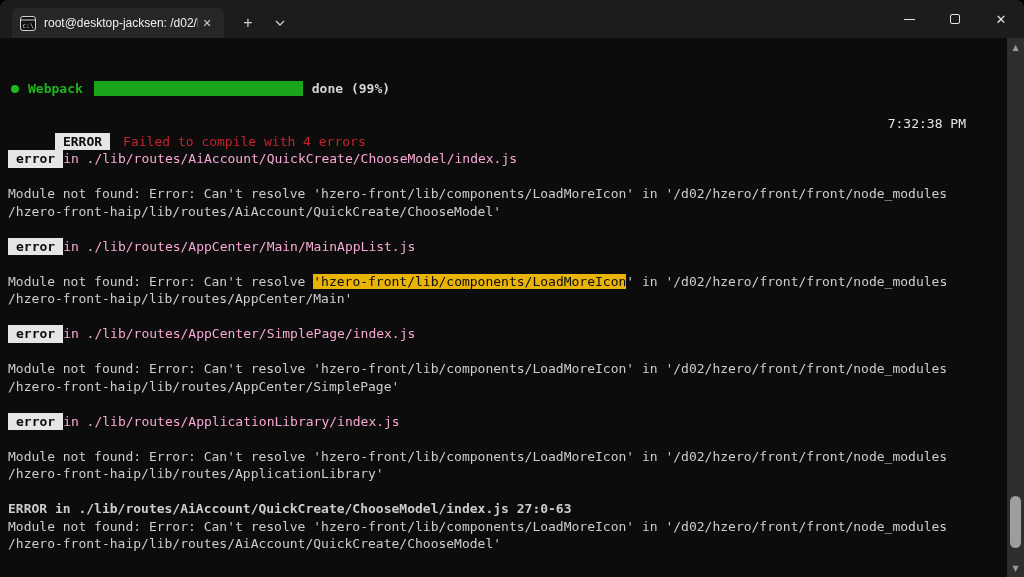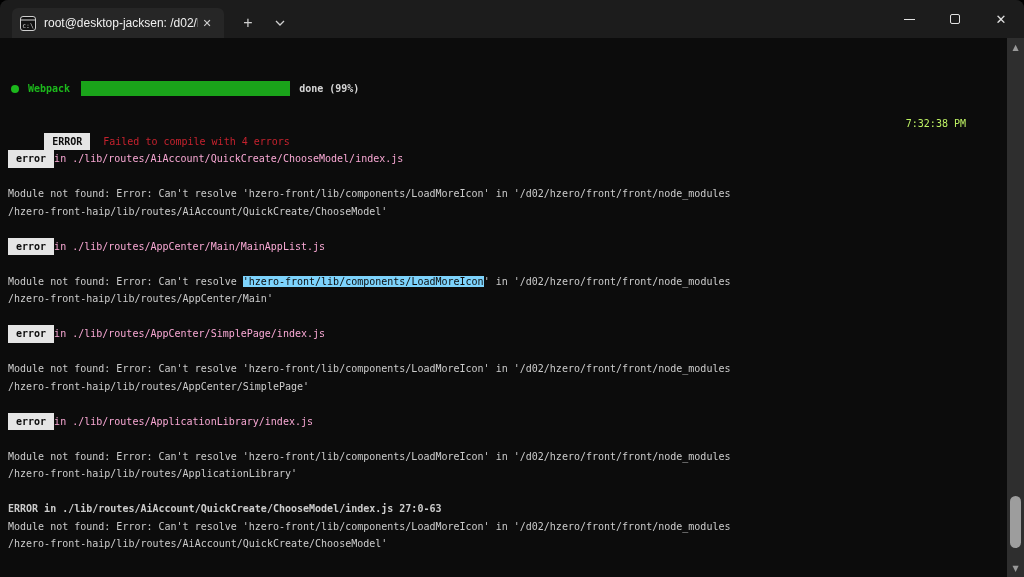--- a/index.html
+++ b/index.html
@@ -42,42 +42,42 @@
     width:46px; height:38px; display:flex; align-items:center; justify-content:center;
     color:#e2e2e2;
   }
   .glyph-min { display:block; width:11px; height:0; border-top:1px solid #e2e2e2; }
   .glyph-max { display:block; width:10px; height:10px; border:1px solid #e2e2e2; border-radius:2px; }
   .glyph-close { font-size:13px; font-family:"DejaVu Sans", sans-serif; }
 
   
   .term {
     position:absolute; top:38px; left:0; width:1007px; height:539px;
-    background:#0c0c0c; color:#cccccc; font-size:10px;
+    background:#0c0c0c; color:#cccccc; font-size:13px;
     padding:42px 0 0 8px; overflow:hidden;
   }
   .row { position:relative; height:17.5px; line-height:17.5px; white-space:pre; }
   .spacer { height:17.5px; }
 
   .webpack-row { display:flex; align-items:center; }
   .dot { width:8px; height:8px; border-radius:50%; background:#1cb81c; margin:0 9px 0 3px; flex:0 0 auto; }
   .wp-label { color:#1cb81c; font-weight:bold; }
   .progress-track { width:209px; height:15px; margin:0 9px 0 11px; background:#1aa41a; flex:0 0 auto; }
   .wp-status { color:#d6d6d6; font-weight:bold; }
   .plugins { color:#808080; padding-left:6px; }
 
   .badge {
     display:inline-block; background:#e5e5e5; color:#0c0c0c;
     padding:0 8px; font-weight:bold;
   }
   .summary-msg { color:#c6222e; font-weight:normal; margin-left:13px; }
-  .time { position:absolute; right:41px; top:0; color:#bef264; }
+  .time { position:absolute; right:41px; top:0; color:#e5e5e5; }
   .file-msg { margin-left:0; color:#f9a8d4; }
   .msg { color:#cccccc; }
-  .sel { background:#7dd3fc; color:#0c0c0c; }
+  .sel { background:#eab308; color:#0c0c0c; }
   .final-header { font-weight:bold; color:#cccccc; }
 
   
   .scrollbar {
     position:absolute; top:38px; right:0; width:17px; height:539px;
     background:#2e2e2e;
   }
   .sb-arrow {
     position:absolute; left:0; width:17px; height:14px; display:flex;
     align-items:center; justify-content:center; color:#9a9a9a; font-size:8px;

